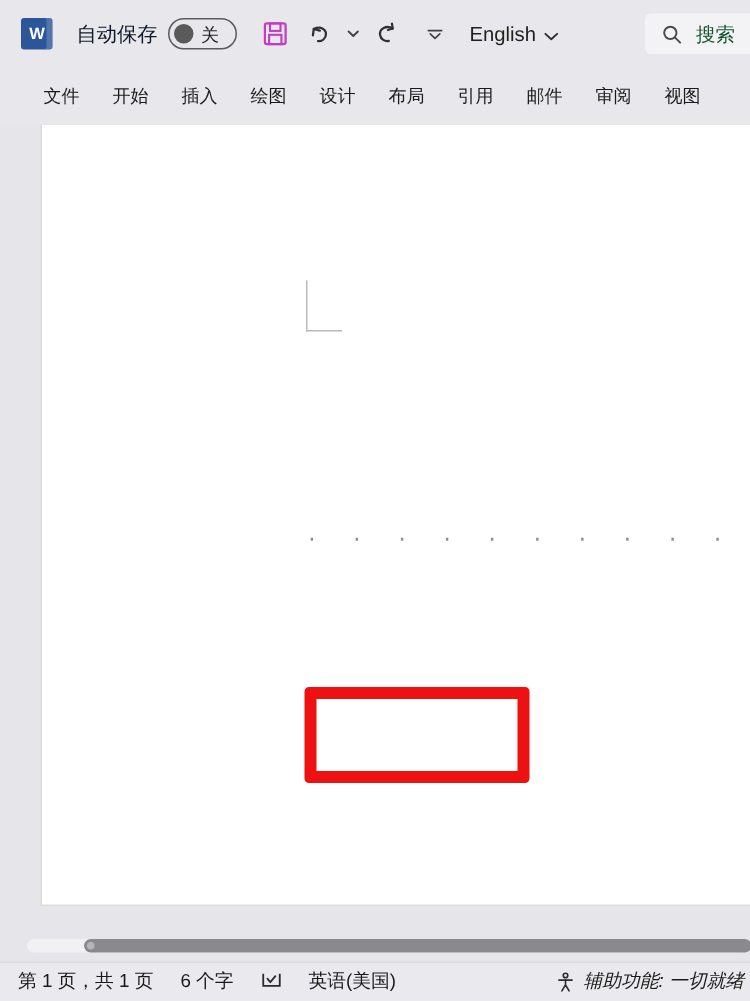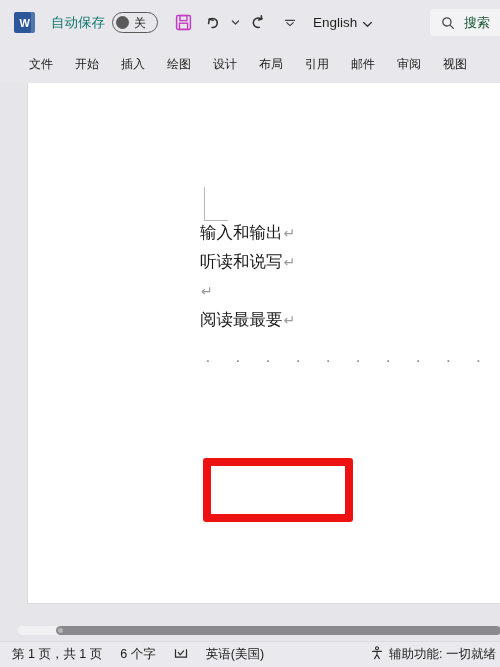--- a/index.html
+++ b/index.html
@@ -36,21 +36,21 @@
     display: flex;
     align-items: center;
     justify-content: center;
     letter-spacing: -0.5px;
     flex: 0 0 auto;
     box-shadow: inset -4px 0 0 rgba(255,255,255,0.18);
   }
   .autosave-label {
     margin-left: 16px;
     font-size: 13.5px;
-    color: #0f766e;
+    color: #0f172a;
     white-space: nowrap;
   }
   .toggle {
     margin-left: 7px;
     width: 46px; height: 21px;
     border: 1.4px solid #5a5a5a;
     border-radius: 11px;
     display: flex;
     align-items: center;
     padding: 0 3px;
@@ -246,21 +246,21 @@
     align-items: center;
     padding-left: 12px;
     font-size: 12.5px;
     color: #1b1a19;
     gap: 0;
     white-space: nowrap;
     position: relative;
     border-top: 1px solid #dcdcdf;
   }
   .sb-item { margin-right: 18px; display: flex; align-items: center; gap: 5px; }
-  .sb-right { position: absolute; right: 4px; display: flex; gap: 5px; }
+  .sb-right { position: absolute; right: 4px; display: flex; align-items: center; gap: 5px; font-style: italic; }
   .ico { display: inline-block; line-height: 0; }
 </style>
 </head>
 <body>
 
 <div class="app">
 
   <div class="titlebar">
 
     <div class="word-icon">W</div>
@@ -350,34 +350,20 @@
     <div class="tab">审阅</div>
     <div class="tab">视图</div>
   </div>
 
   <div class="docarea">
 
     <div class="page">
 
       <div class="crop-mark"></div>
 
-      <div class="doc-lines">
-        <div class="dline">
-          <span>输入和输出</span><span class="pilcrow">↵</span>
-        </div>
-        <div class="dline">
-          <span>听读和说写</span><span class="pilcrow">↵</span>
-        </div>
-        <div class="dline empty">
-          <span></span><span class="pilcrow">↵</span>
-        </div>
-        <div class="dline">
-          <span>阅读最最要</span><span class="pilcrow">↵</span>
-        </div>
-      </div>
 
       <div class="dotline-wrap">
         <span class="dots">· · · · · · · · · · · ·</span>
       </div>
 
       <div class="redbox"></div>
     </div>
 
     <div class="hscroll">
       <div class="thumb"></div>

